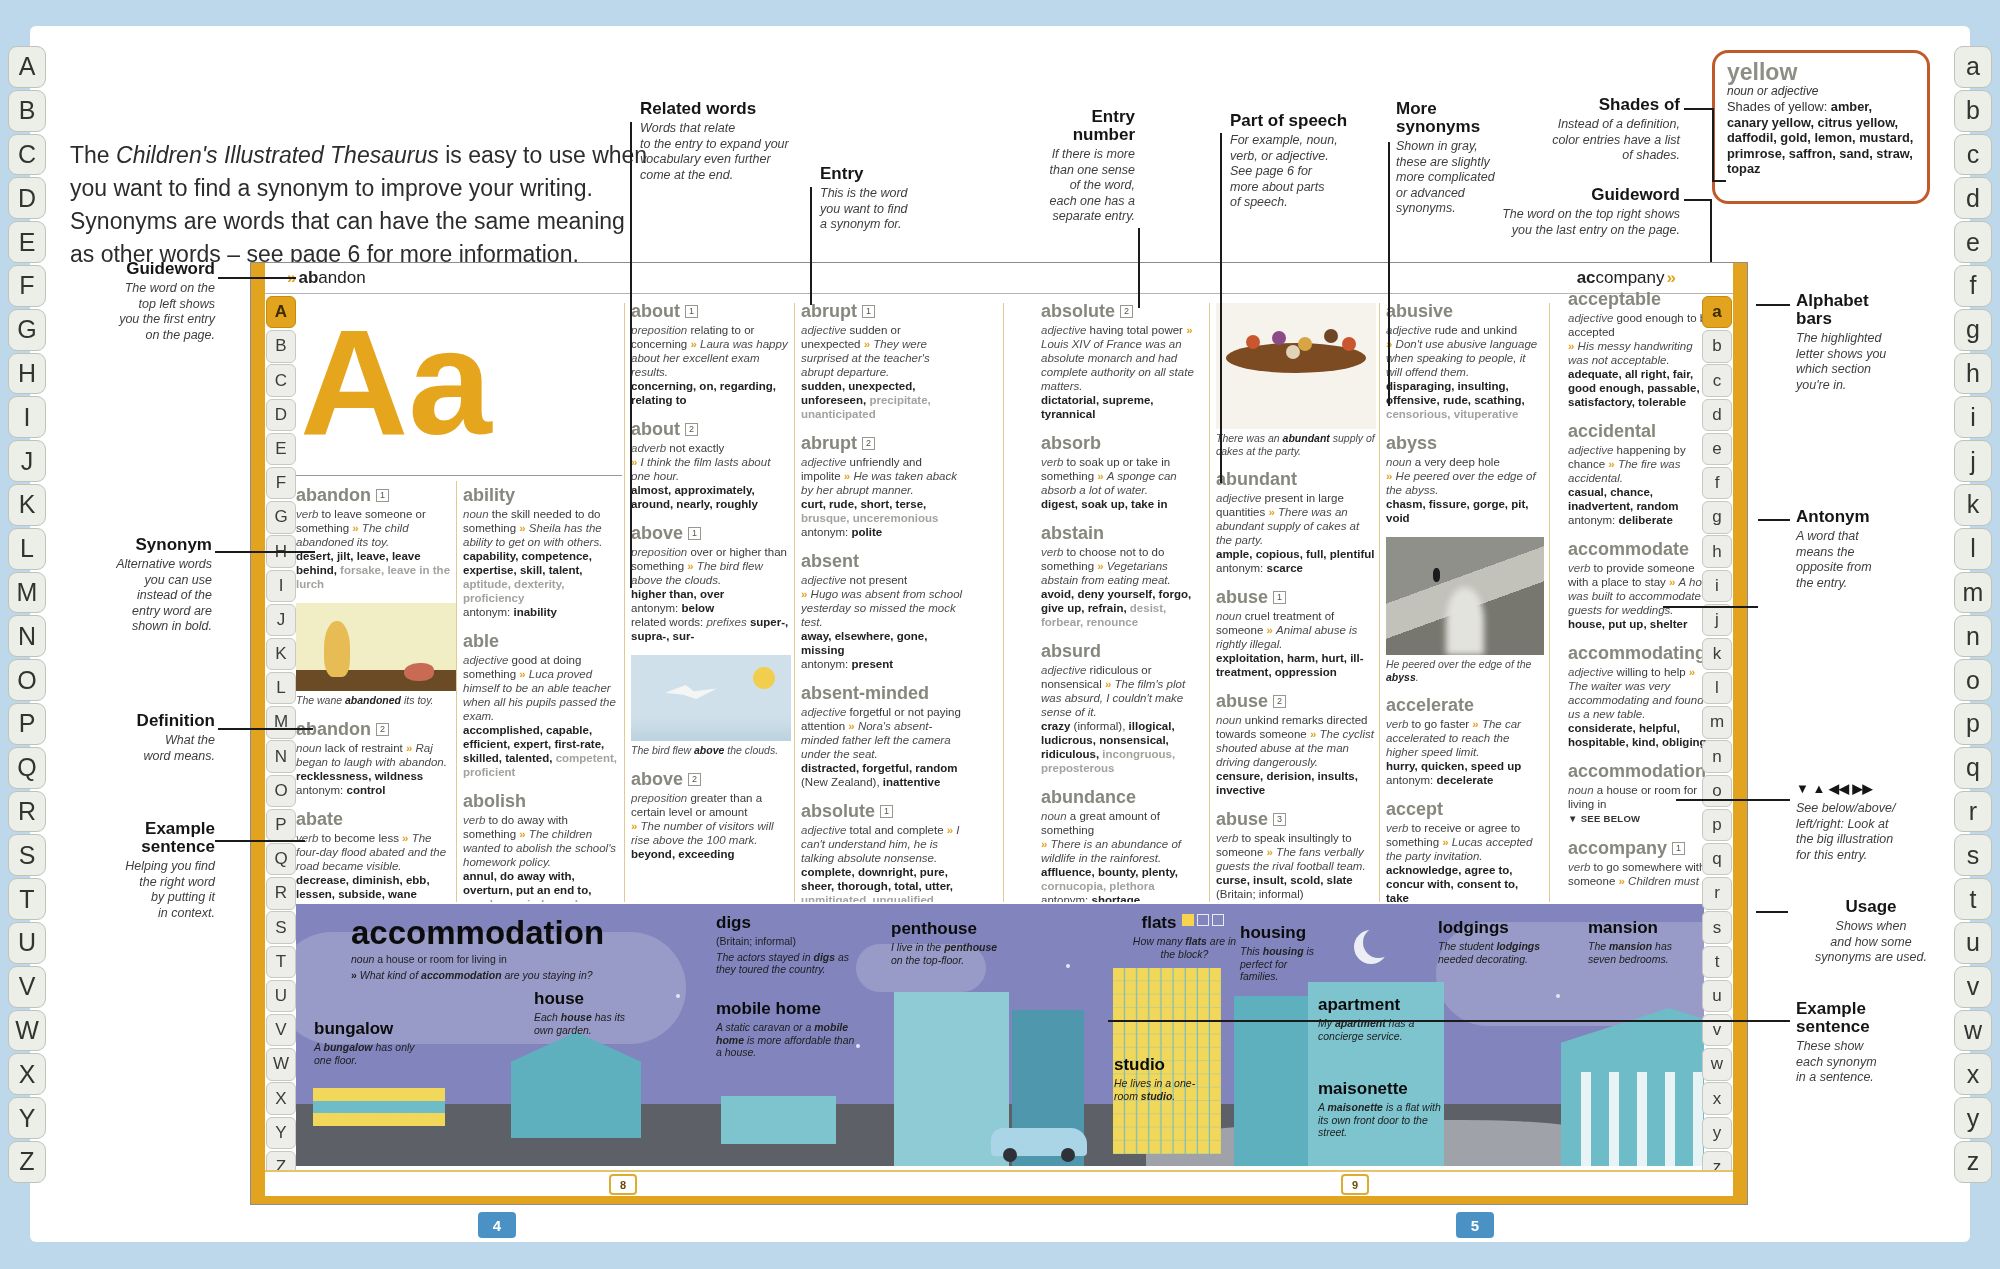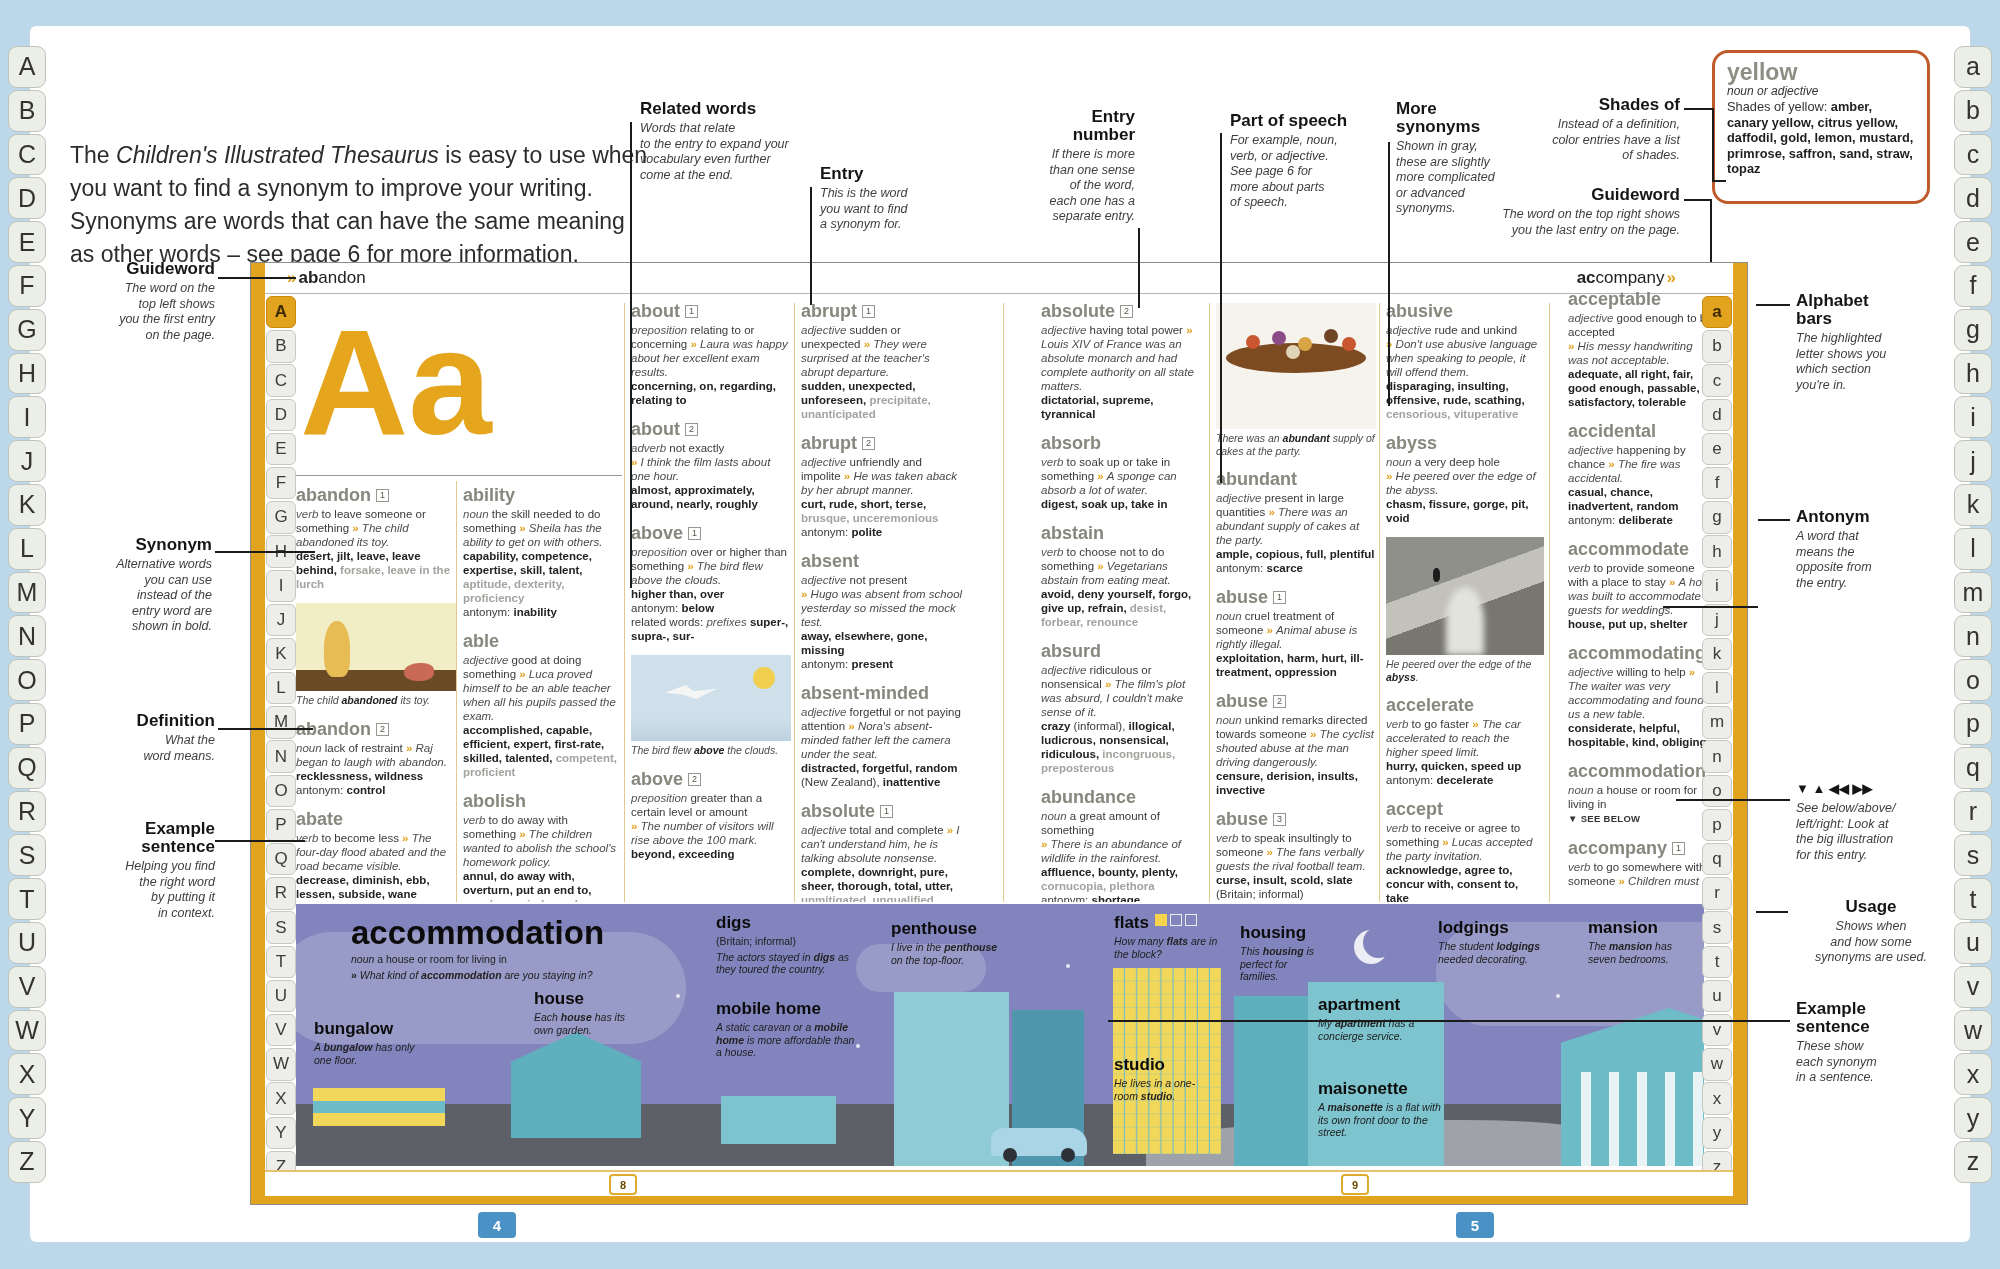--- a/index.html
+++ b/index.html
@@ -421,21 +421,21 @@
     <div class="vdiv" style="left:958px;top:40px;"></div>
     <div class="vdiv" style="left:1128px;top:40px;"></div>
     <div class="vdiv" style="left:1298px;top:40px;"></div>
 
     <div class="col" style="left:45px;top:222px;width:160px;height:417px;">
         <div class="entry">
           <div class="ehead">abandon<span class="enum">1</span></div>
           <div class="ebody"><span class="s-pos">verb</span><span class="s-t"> to leave someone or something </span><span class="s-ar">» </span><span class="s-ex">The child abandoned its toy.</span><br><span class="s-b">desert, jilt, leave, leave behind, </span><span class="s-g">forsake, leave in the lurch</span></div>
         </div>
         <div class="eimg child"></div>
-        <div class="ecap"><span class="s-ex">The child </span><span class="s-bi">abandoned</span><span class="s-ex"> its toy.</span></div>
+        <div class="ecap"><span class="s-ex">The wane </span><span class="s-bi">abandoned</span><span class="s-ex"> its toy.</span></div>
         <div class="entry">
           <div class="ehead">abandon<span class="enum">2</span></div>
           <div class="ebody"><span class="s-pos">noun</span><span class="s-t"> lack of restraint </span><span class="s-ar">» </span><span class="s-ex">Raj began to laugh with abandon.</span><br><span class="s-b">recklessness, wildness</span><br><span class="s-t">antonym: </span><span class="s-b">control</span></div>
         </div>
         <div class="entry">
           <div class="ehead">abate</div>
           <div class="ebody"><span class="s-pos">verb</span><span class="s-t"> to become less </span><span class="s-ar">» </span><span class="s-ex">The four-day flood abated and the road became visible.</span><br><span class="s-b">decrease, diminish, ebb, lessen, subside, wane</span></div>
         </div>
       </div>
     <div class="col" style="left:212px;top:222px;width:160px;height:417px;">
@@ -629,21 +629,21 @@
             <div class="pline"><span class="s-ex">The actors stayed in </span><span class="s-bi">digs</span><span class="s-ex"> as they toured the country.</span></div>
           </div>
           <div class="plabel" style="left: 420px; top: 96px; width: 145px;">
             <div class="ptitle">mobile home</div>
             <div class="pline"><span class="s-ex">A static caravan or a </span><span class="s-bi">mobile home</span><span class="s-ex"> is more affordable than a house.</span></div>
           </div>
           <div class="plabel" style="left: 595px; top: 16px; width: 110px;">
             <div class="ptitle">penthouse</div>
             <div class="pline"><span class="s-ex">I live in the </span><span class="s-bi">penthouse</span><span class="s-ex"> on the top-floor.</span></div>
           </div>
-          <div class="plabel" style="left: 818px; top: 8px; width: 105px;">
+          <div class="plabel" style="left: 836px; top: 8px; width: 105px; text-align: center;">
             <div class="ptitle">flats<span class="flat-icons"><i class="f"></i><i></i><i></i></span></div>
             <div class="pline"><span class="s-ex">How many </span><span class="s-bi">flats</span><span class="s-ex"> are in the block?</span></div>
           </div>
           <div class="plabel" style="left: 944px; top: 20px; width: 85px;">
             <div class="ptitle">housing</div>
             <div class="pline"><span class="s-ex">This </span><span class="s-bi">housing</span><span class="s-ex"> is perfect for families.</span></div>
           </div>
           <div class="plabel" style="left: 818px; top: 152px; width: 100px;">
             <div class="ptitle">studio</div>
             <div class="pline"><span class="s-ex">He lives in a one-room </span><span class="s-bi">studio</span><span class="s-ex">.</span></div>

